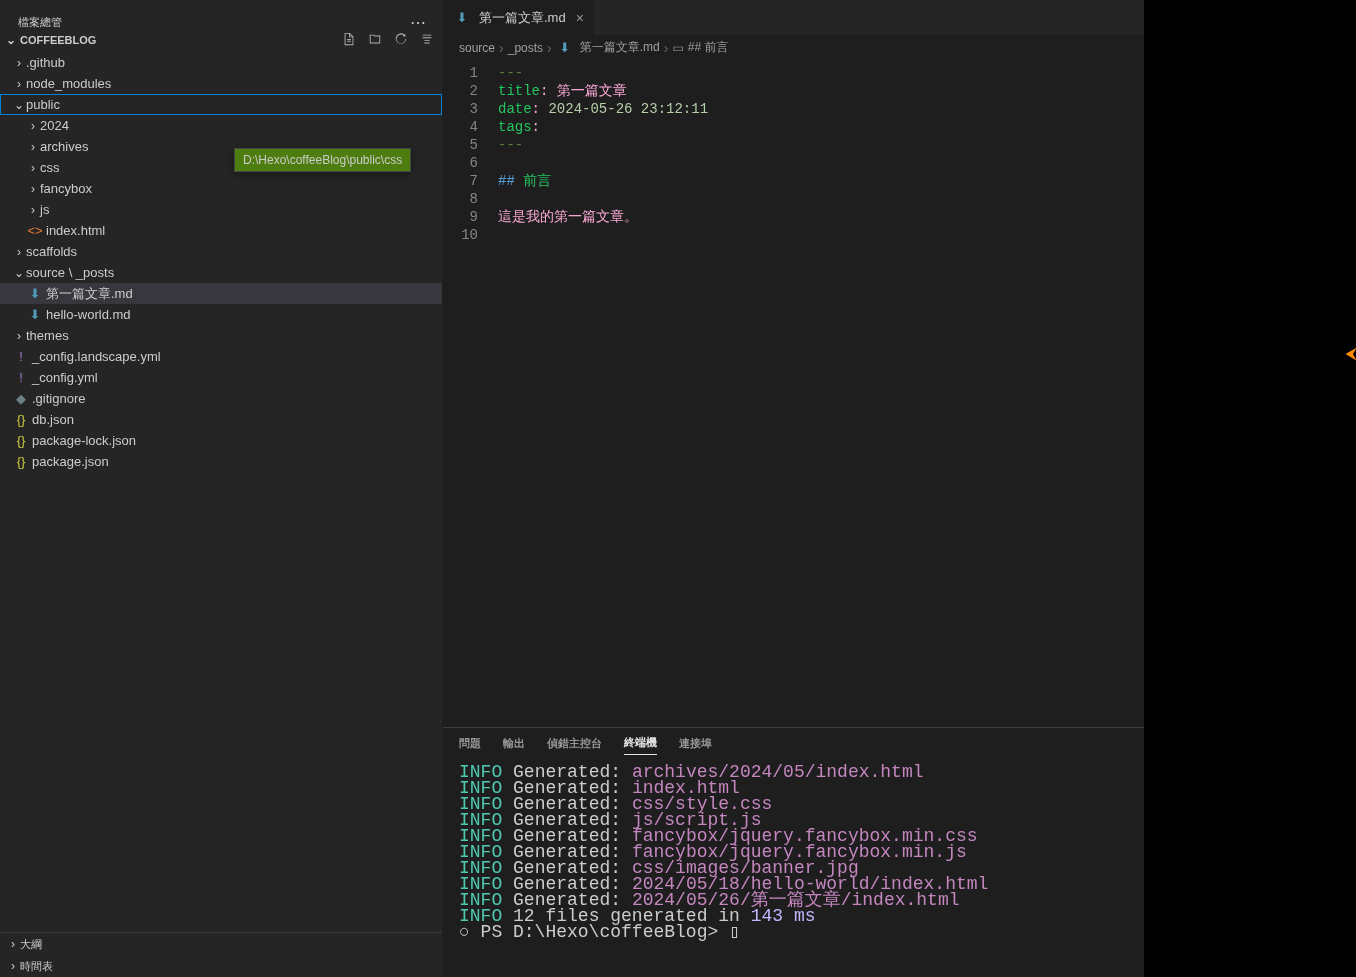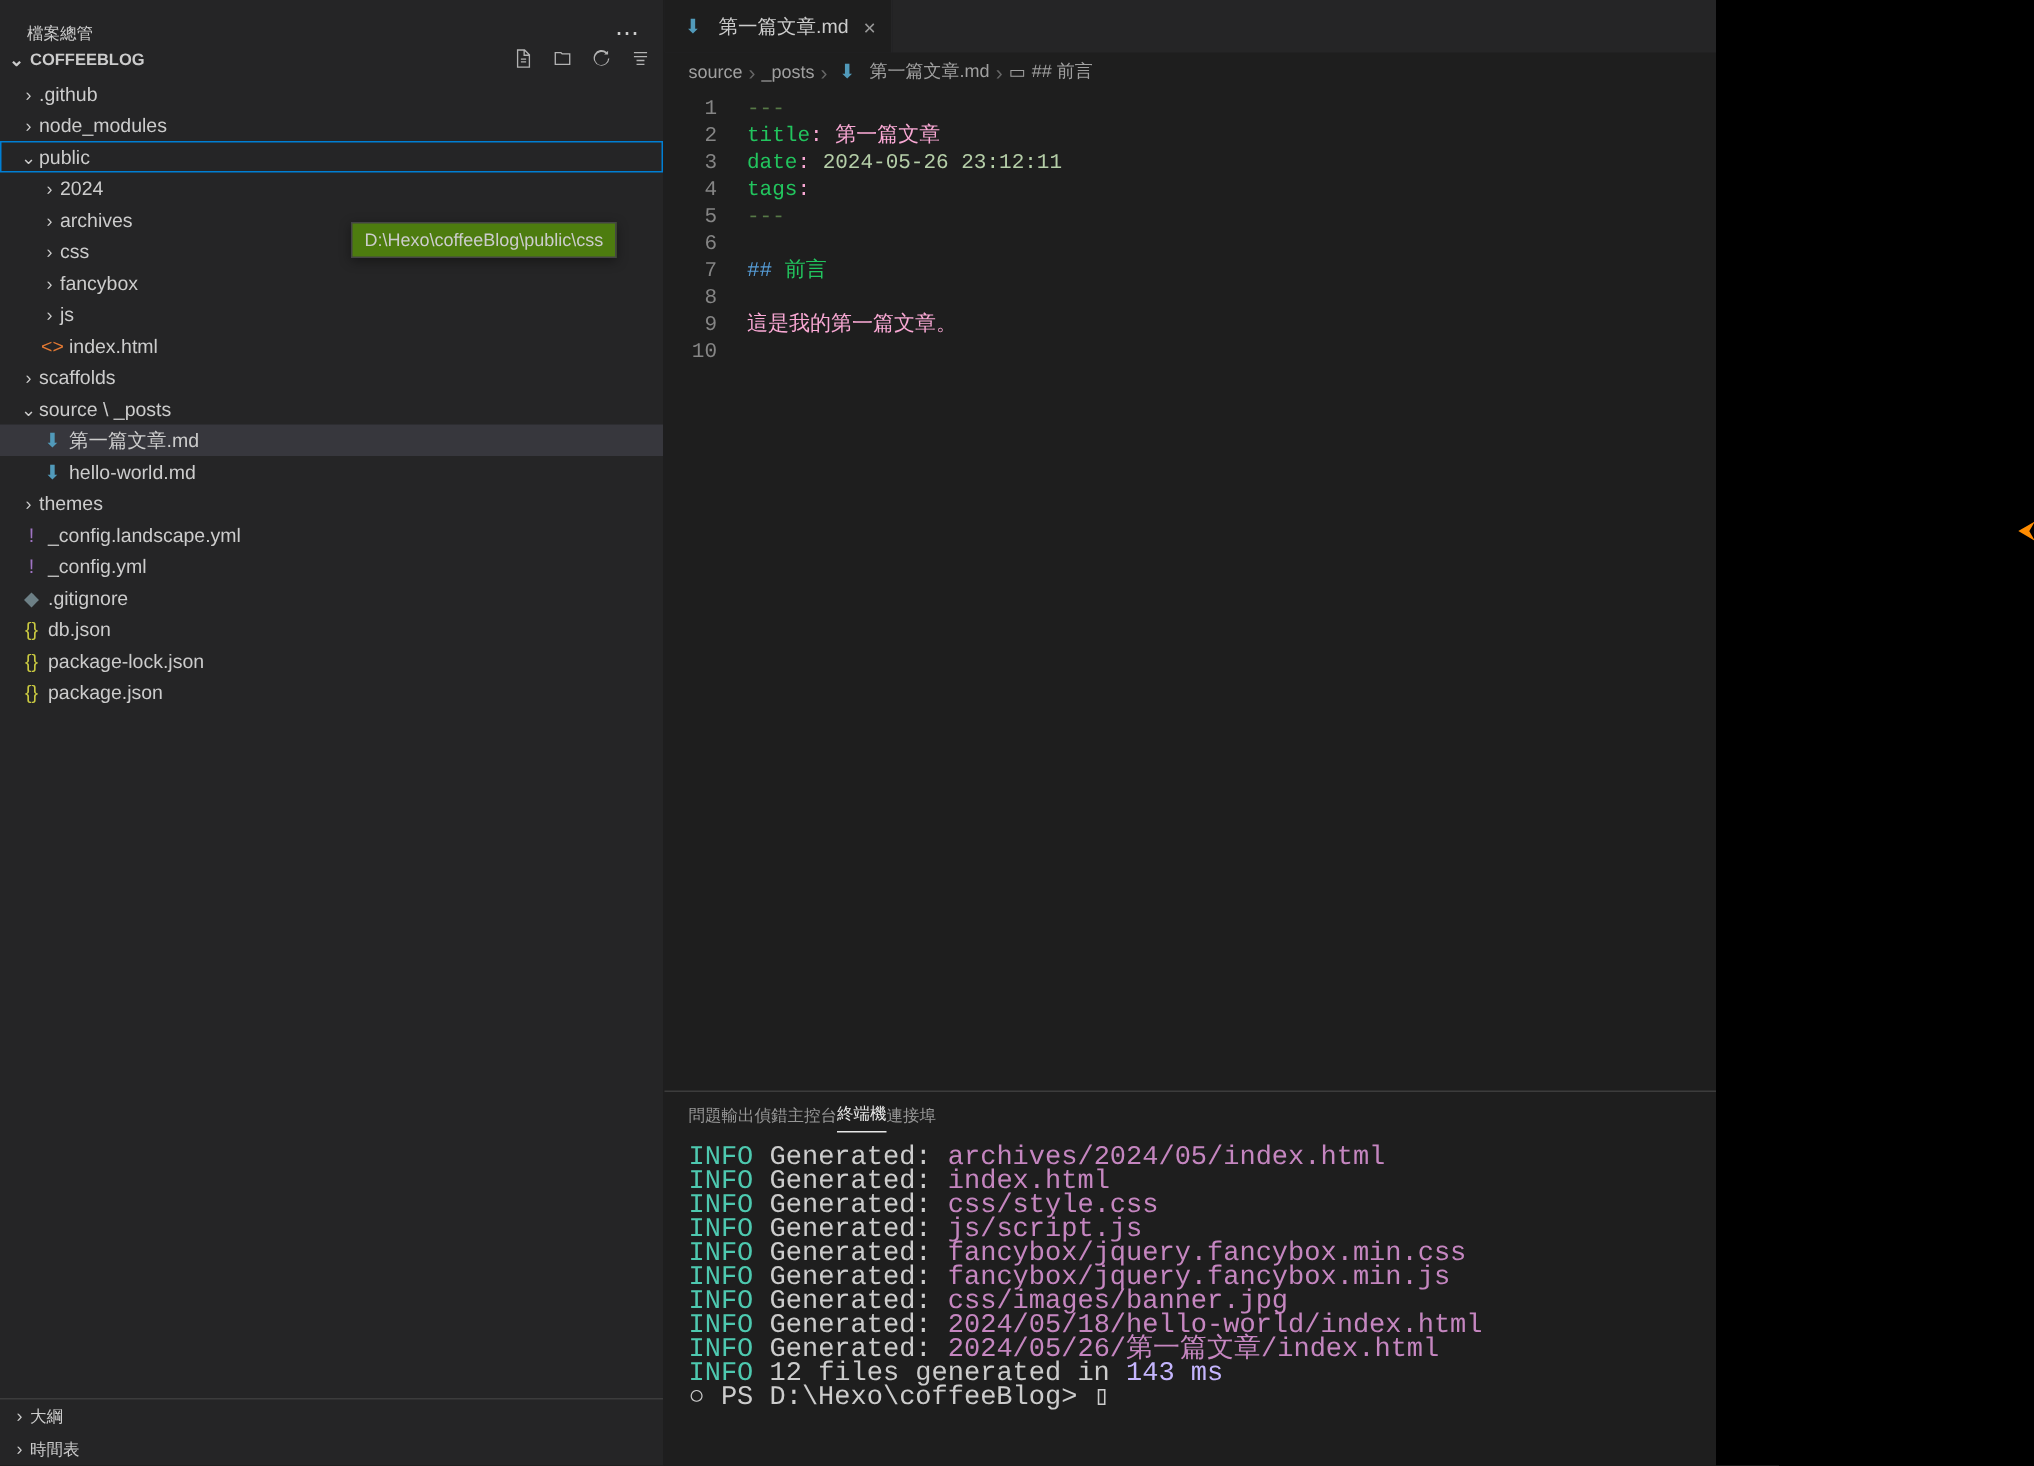--- a/index.html
+++ b/index.html
@@ -148,24 +148,26 @@
 .c-text { color: #f9a8d4; }
 .c-date { color: #b5cea8; }
 .panel {
   height: 250px;
   border-top: 1px solid #3c3c3c;
   display: flex;
   flex-direction: column;
 }
 .panel-tabs {
   display: flex;
+  gap: 22px;
   padding: 4px 16px;
   height: 30px;
   align-items: center;
   font-size: 11px;
+  font-weight: bold;
 }
 .panel-tab { color: #969696; cursor: pointer; padding: 4px 0; }
 .panel-tab.active { color: #e7e7e7; border-bottom: 1px solid #e7e7e7; }
 .terminal {
   flex: 1;
   font-family: Consolas, "Courier New", monospace;
   font-size: 18px;
   line-height: 16px;
   padding: 6px 16px;
   overflow: auto;

